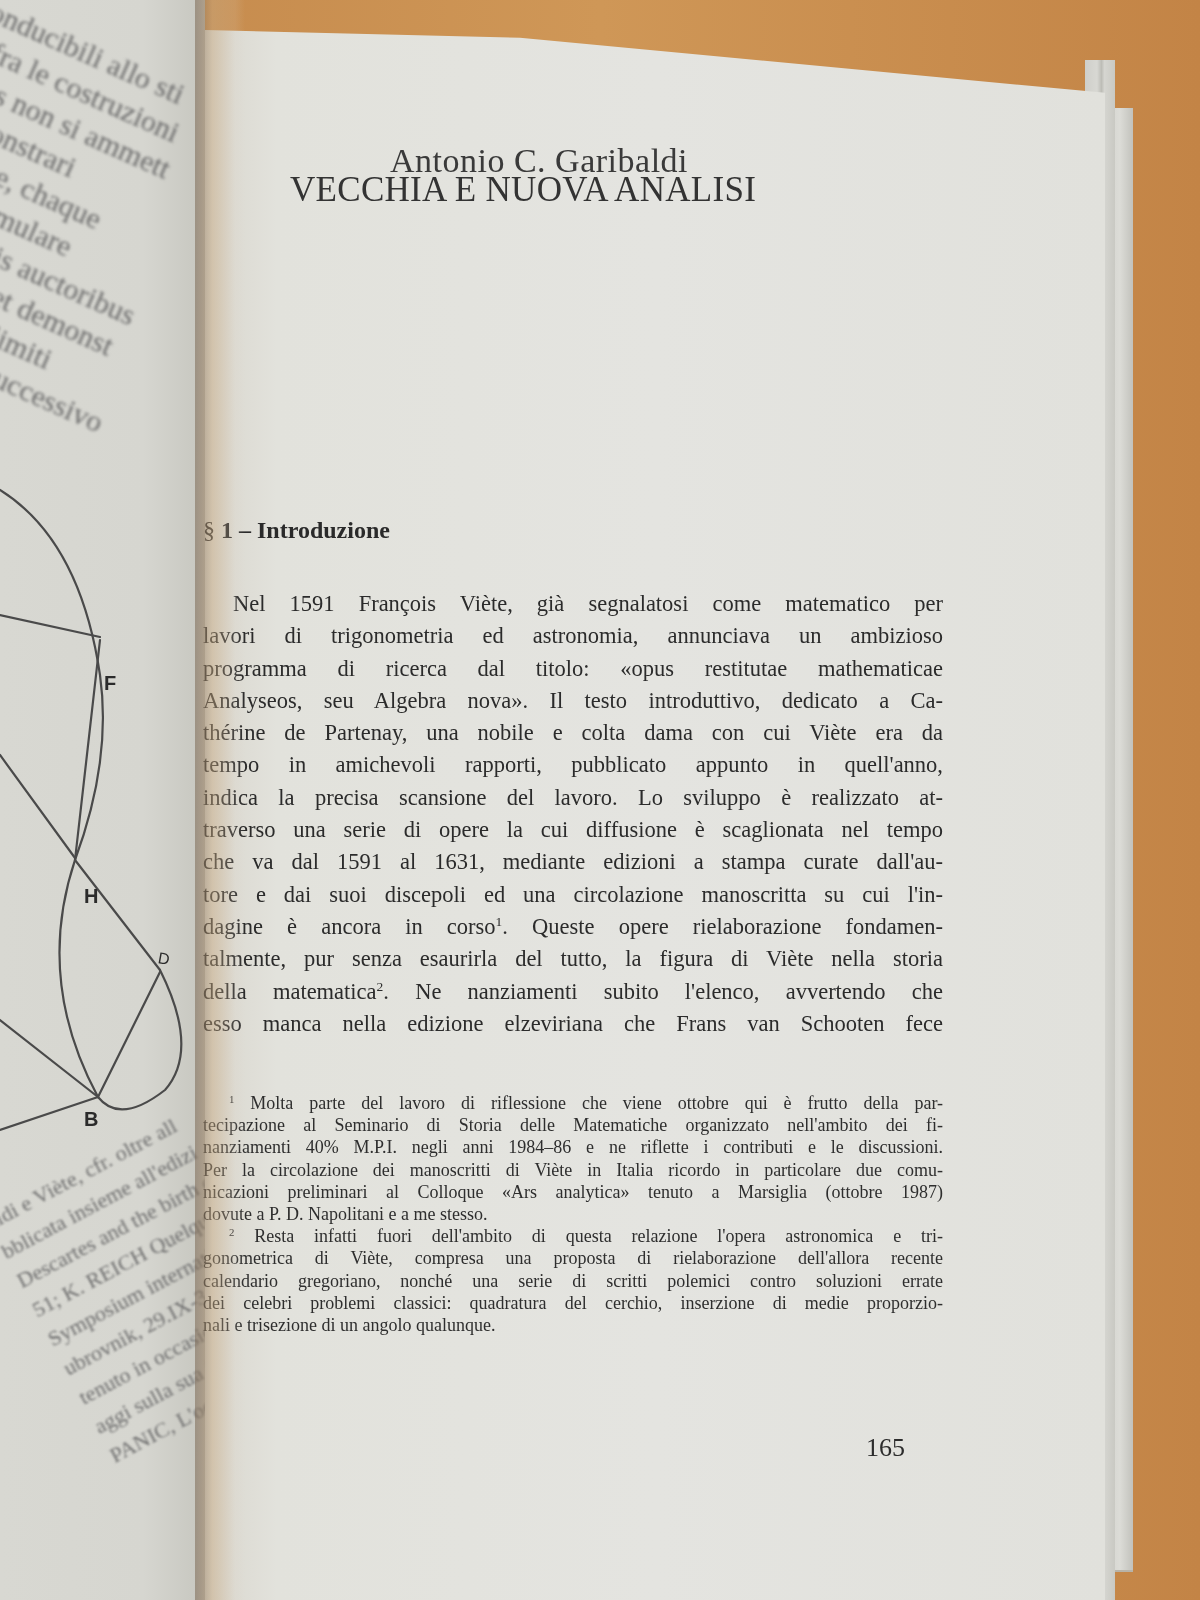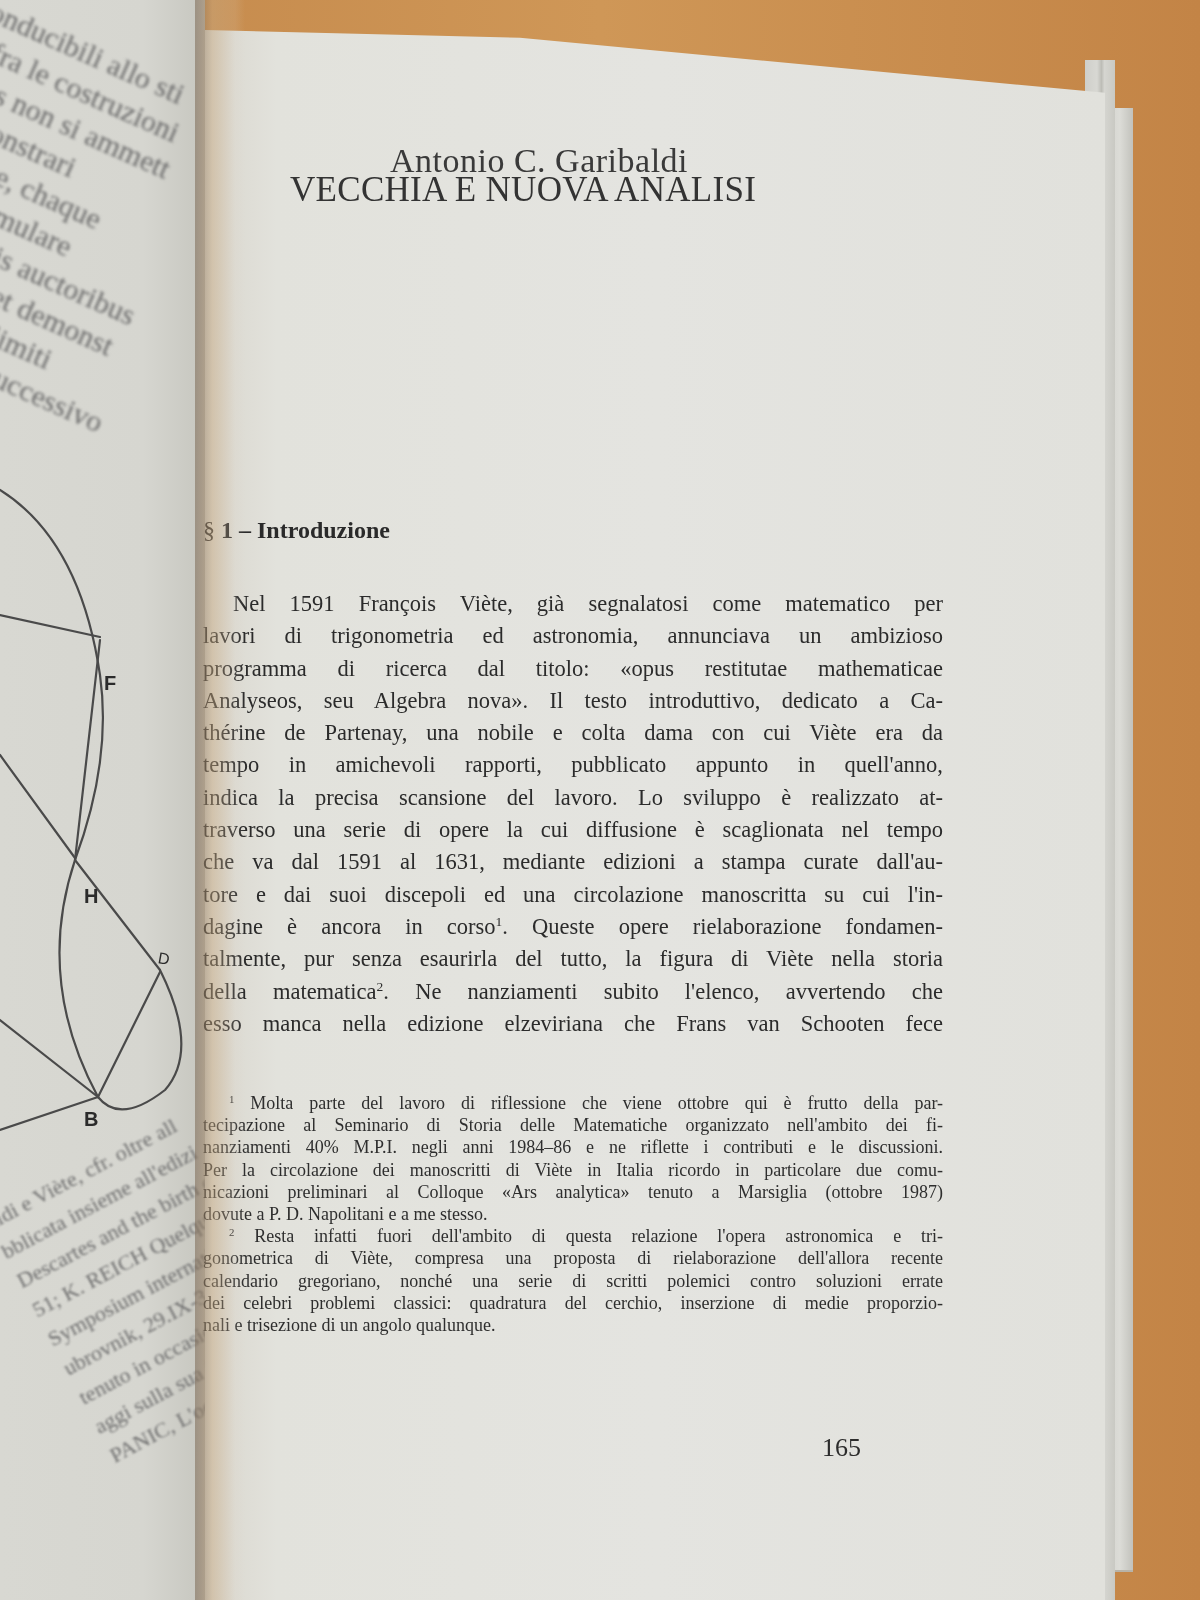--- a/index.html
+++ b/index.html
@@ -181,21 +181,21 @@
       text-align: justify;
       text-align-last: justify;
       white-space: nowrap;
       height: 22.2px;
     }
     .fn-line.first { padding-left: 26px; }
     .fn-line.last { text-align-last: left; }
     sup { font-size: 0.6em; vertical-align: 0.6em; line-height: 0; }
     .page-number {
       position: absolute;
-      left: 592px;
+      left: 636px;
       top: 1433px;
       font-size: 26px;
       color: #2c2c2c;
     }
   </style>
 </head>
 <body>
 
 <div class="table-surface"></div>
 

